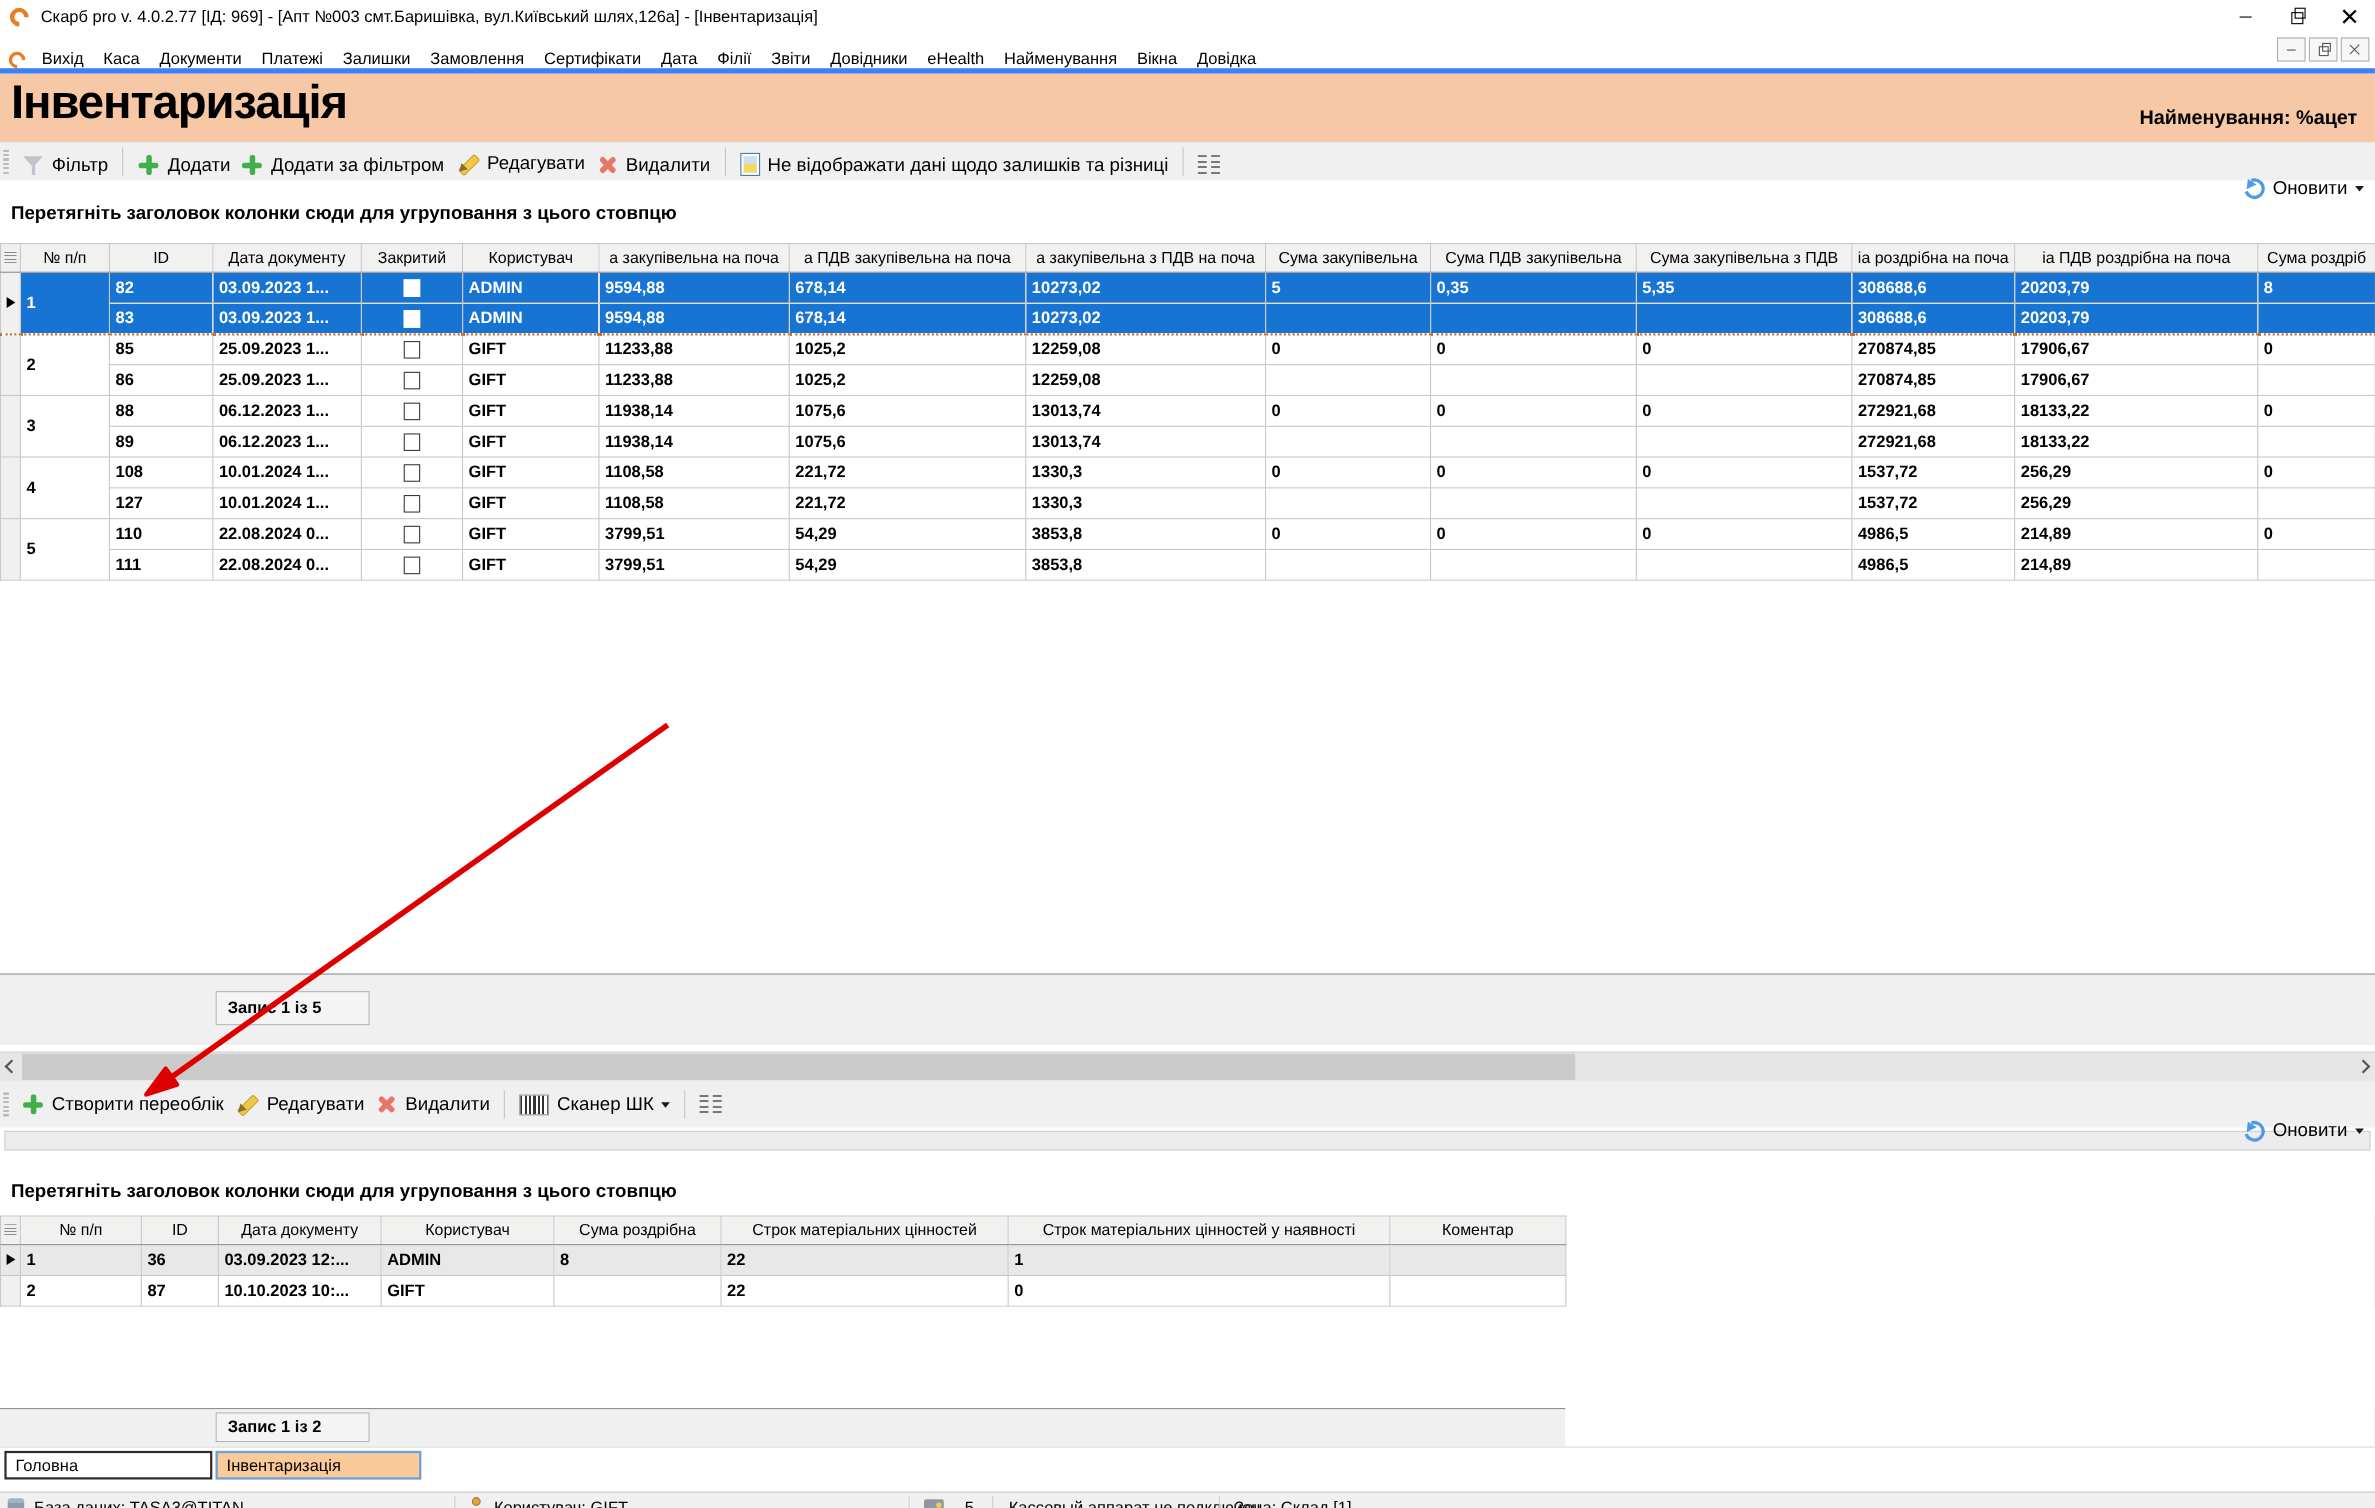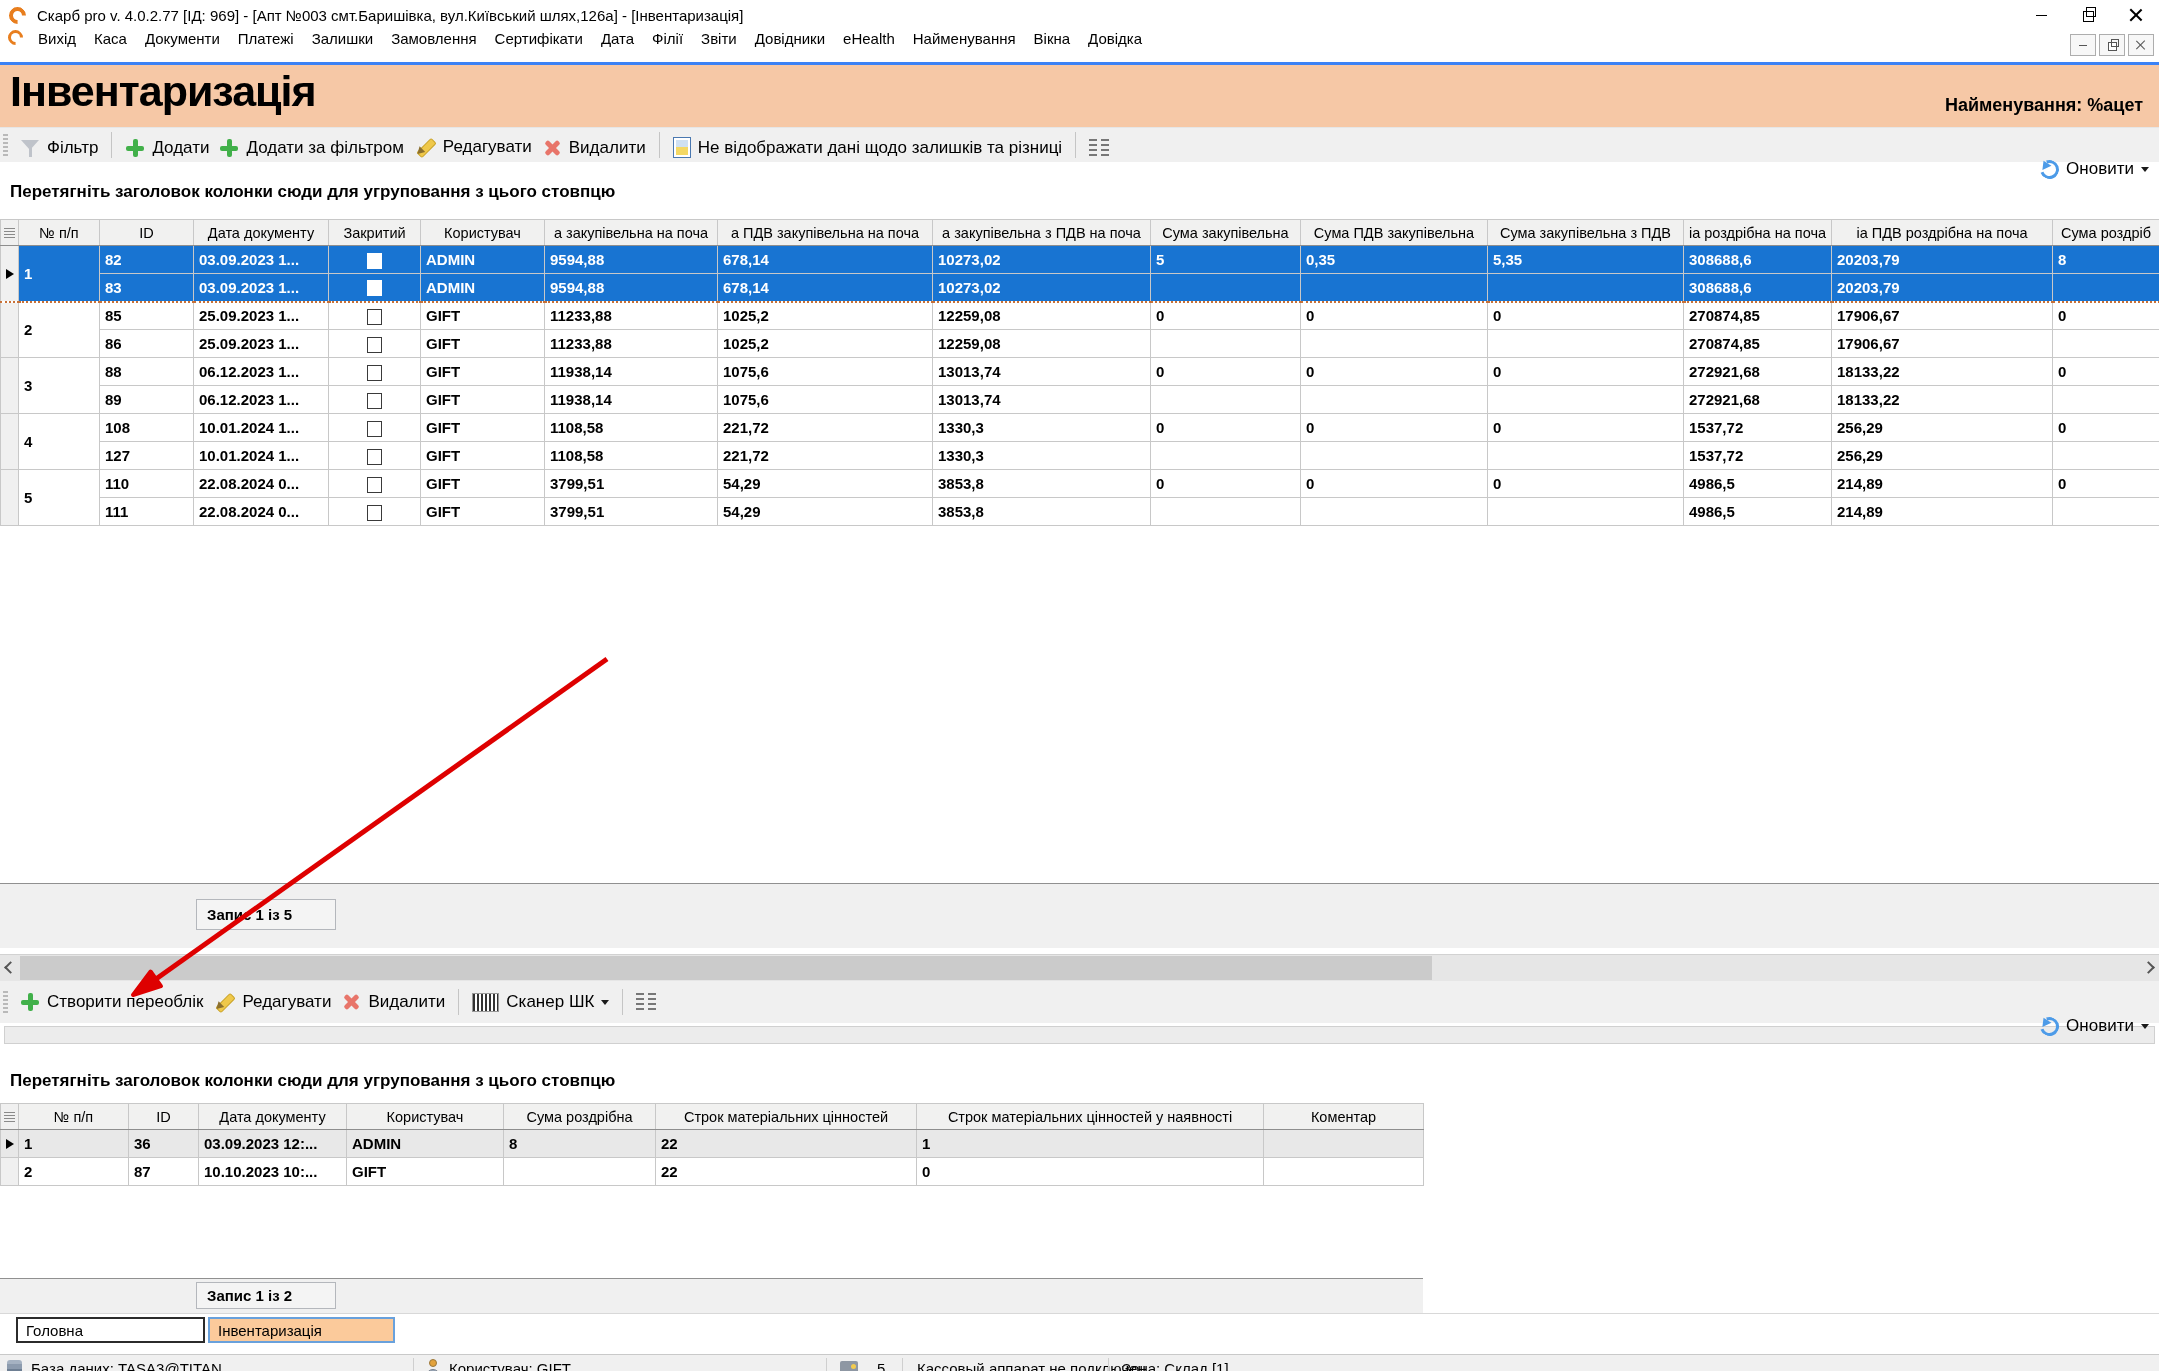--- a/index.html
+++ b/index.html
@@ -14,21 +14,21 @@
   .win-controls{margin-left:auto;display:flex;height:100%;}
   .wc{width:47px;display:flex;align-items:center;justify-content:center;}
   .g-min{width:11px;border-top:1px solid #000;}
   .g-restore{width:9px;height:9px;border:1px solid #000;background:#fff;position:relative;margin-top:3px;}
   .g-restore::before{content:"";position:absolute;left:2px;top:-5px;width:8px;height:8px;border:1px solid #000;}
   .g-close{position:relative;width:14px;height:14px;}
   .g-close::before,.g-close::after{content:"";position:absolute;left:6px;top:-1px;width:1.6px;height:16px;background:#000;}
   .g-close::before{transform:rotate(45deg);} .g-close::after{transform:rotate(-45deg);}
 
   
-  .menubar{height:32px;background:#FFFFFF;display:flex;align-items:flex-start;position:relative;border-bottom:3px solid #3b82f6;}
+  .menubar{height:32px;background:#FFFFFF;display:flex;align-items:flex-end;position:relative;border-bottom:5px solid #3b82f6;}
   .menubar .app-icon{width:15px;height:15px;border-width:3.5px;}
   .menu-item{font-size:15px;padding:0 9px;cursor:default;white-space:nowrap;}
   .mdi-controls{position:absolute;right:5px;top:4px;display:flex;}
   .mdi{width:26px;height:22px;border:1px solid #ADADAD;background:#F7F7F7;margin-left:3px;
        display:flex;align-items:center;justify-content:center;box-sizing:border-box;}
   .mdi .g-min{width:8px;border-top-color:#555;}
   .mdi .g-restore{width:7px;height:7px;border-color:#555;margin-top:2px;}
   .mdi .g-restore::before{width:6px;height:6px;border-color:#555;top:-4px;}
   .mdi .g-close{width:10px;height:10px;}
   .mdi .g-close::before,.mdi .g-close::after{left:4px;top:-1px;height:12px;width:1.4px;background:#555;}
@@ -119,21 +119,21 @@
   .hs-left{left:0;} .hs-right{right:0;}
   .tri-left{width:7px;height:7px;border-left:2px solid #555;border-bottom:2px solid #555;transform:rotate(45deg);margin-left:3px;}
   .tri-right{width:7px;height:7px;border-right:2px solid #555;border-top:2px solid #555;transform:rotate(45deg);margin-right:3px;}
   .hs-thumb{position:absolute;left:20px;top:1px;height:24px;width:1412px;background:#CBCBCB;}
   .substrip{height:26px;background:#FFF;padding:3px 4px;box-sizing:border-box;}
   .substrip-inner{height:18px;background:#ECECEC;border:1px solid #D0D0D0;box-sizing:border-box;}
 
   
   .tabsrow{height:40px;background:#FFF;position:relative;border-top:1px solid #D8D8D8;}
   .tab{position:absolute;top:3px;height:26px;box-sizing:border-box;font-size:15px;display:flex;
-      align-items:center;padding-left:8px;background:#FFF;border:2px solid #2B2B2B;margin-left:12px;}
+      align-items:center;padding-left:8px;background:#FFF;border:2px solid #2B2B2B;}
   .tab.active{background:#FBCA9B;border:2px solid #69A1DC;}
 
   
   .statusbar{height:27px;background:#F0F0F0;border-top:1px solid #C9C9C9;position:relative;font-size:15px;}
   .sb-item{position:absolute;top:0;height:100%;display:flex;align-items:center;white-space:nowrap;}
   .sb-sep{position:absolute;top:3px;width:1px;height:20px;background:#CFCFCF;}
   .i-db{width:15px;height:18px;border-radius:3px;background:linear-gradient(#A5B2C2 0 4px,#8C9BAE 4px 9px,#6E7F93 9px);}
   .i-person{position:relative;width:16px;height:20px;}
   .i-person::before{content:"";position:absolute;top:0;left:4px;width:8px;height:8px;border-radius:50%;
       background:#E3A23C;border:1px solid #99773A;box-sizing:border-box;}

